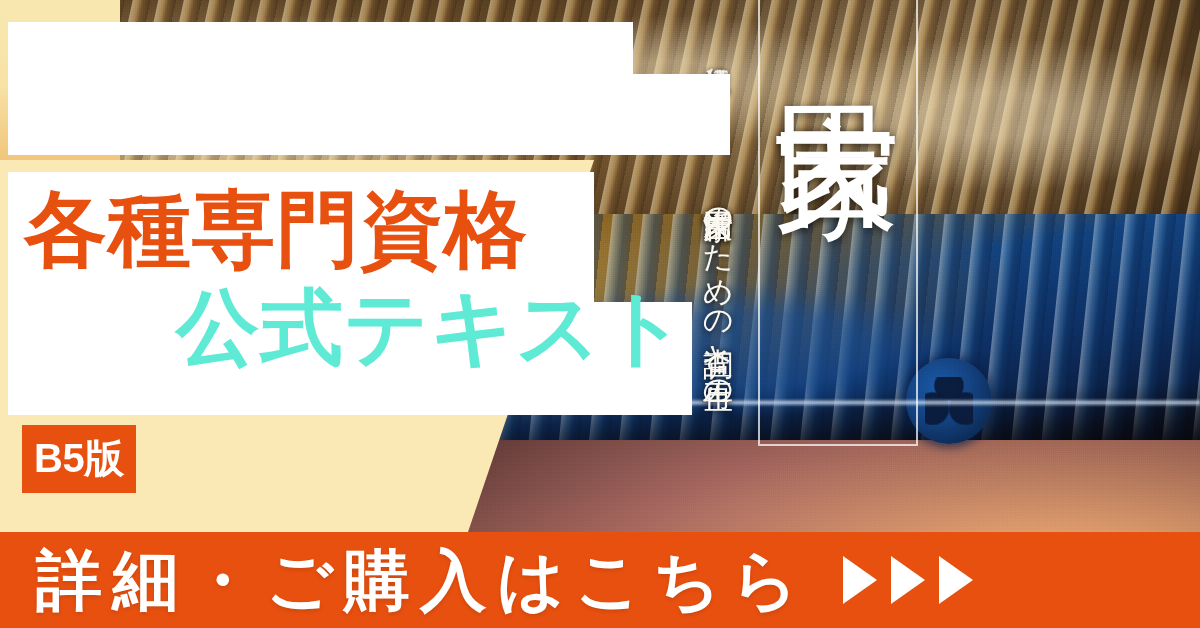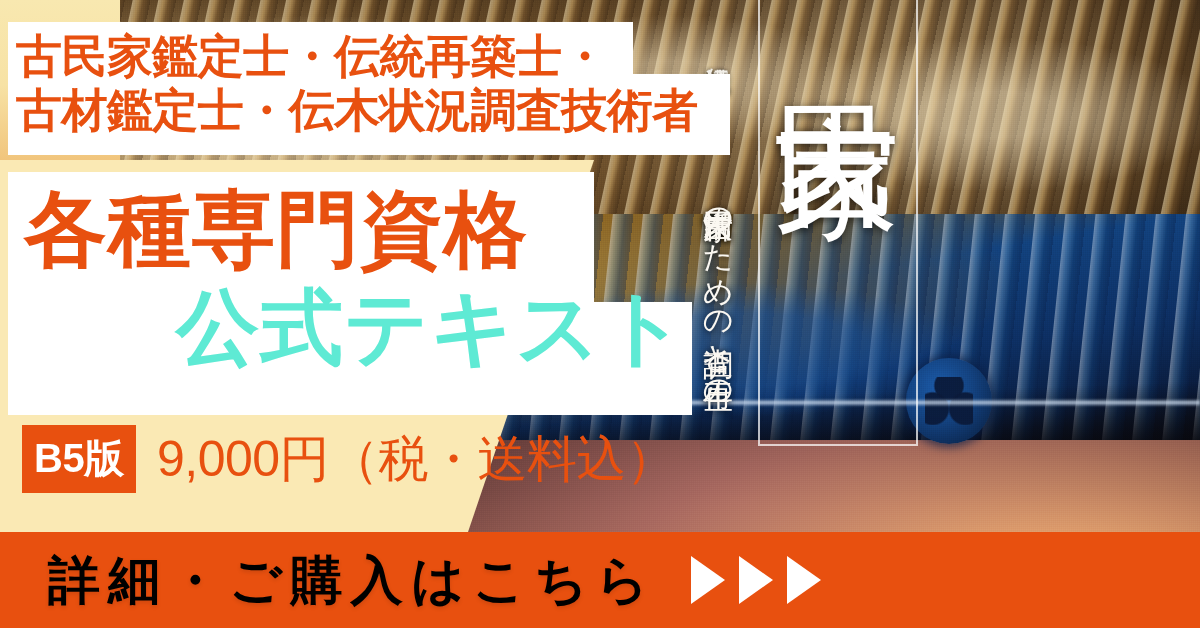--- a/index.html
+++ b/index.html
@@ -182,22 +182,22 @@
     color:#e8500f;font-size:50px;font-weight:400;line-height:1;
     letter-spacing:-.01em;white-space:nowrap;
   }
 
   
   .cta{
     position:absolute;left:0;bottom:0;width:1200px;height:96px;
     background:#e8500f;display:flex;align-items:center;
   }
   .cta-text{
-    color:#000000;font-size:52px;font-weight:700;line-height:1;
-    letter-spacing:.16em;margin-left:48px;white-space:nowrap;
+    color:#ffffff;font-size:66px;font-weight:700;line-height:1;
+    letter-spacing:.16em;margin-left:36px;white-space:nowrap;
     text-shadow:0 2px 4px rgba(0,0,0,.12);
   }
   .arrows{display:flex;gap:14px;margin-left:34px;align-items:center;}
   .arrow{
     width:0;height:0;
     border-top:24px solid transparent;
     border-bottom:24px solid transparent;
     border-left:34px solid #ffffff;
   }
 </style>
@@ -220,31 +220,26 @@
   <div class="cover-sub2">古民家活用のための調査と再生の</div>
   <div class="cover-title">古民家</div>
 
   <div class="left-wash"></div>
 
   <div class="cream"></div>
 
   <div class="panel-a"></div>
   <div class="panel-b"></div>
 
-  <div class="kicker">
-    <div>古民家鑑定士・伝統再築士・</div>
-    <div>古材鑑定士・伝木状況調査技術者</div>
-  </div>
 
   <div class="big1">各種専門資格</div>
   <div class="big2">公式テキスト</div>
 
   <div class="price-row">
     <span class="badge">B5版</span>
-    <span class="price">9,000円（税・送料込）</span>
   </div>
 
   <div class="cta">
     <span class="cta-text">詳細・ご購入はこちら</span>
     <span class="arrows">
       <span class="arrow"></span>
       <span class="arrow"></span>
       <span class="arrow"></span>
     </span>
   </div>

